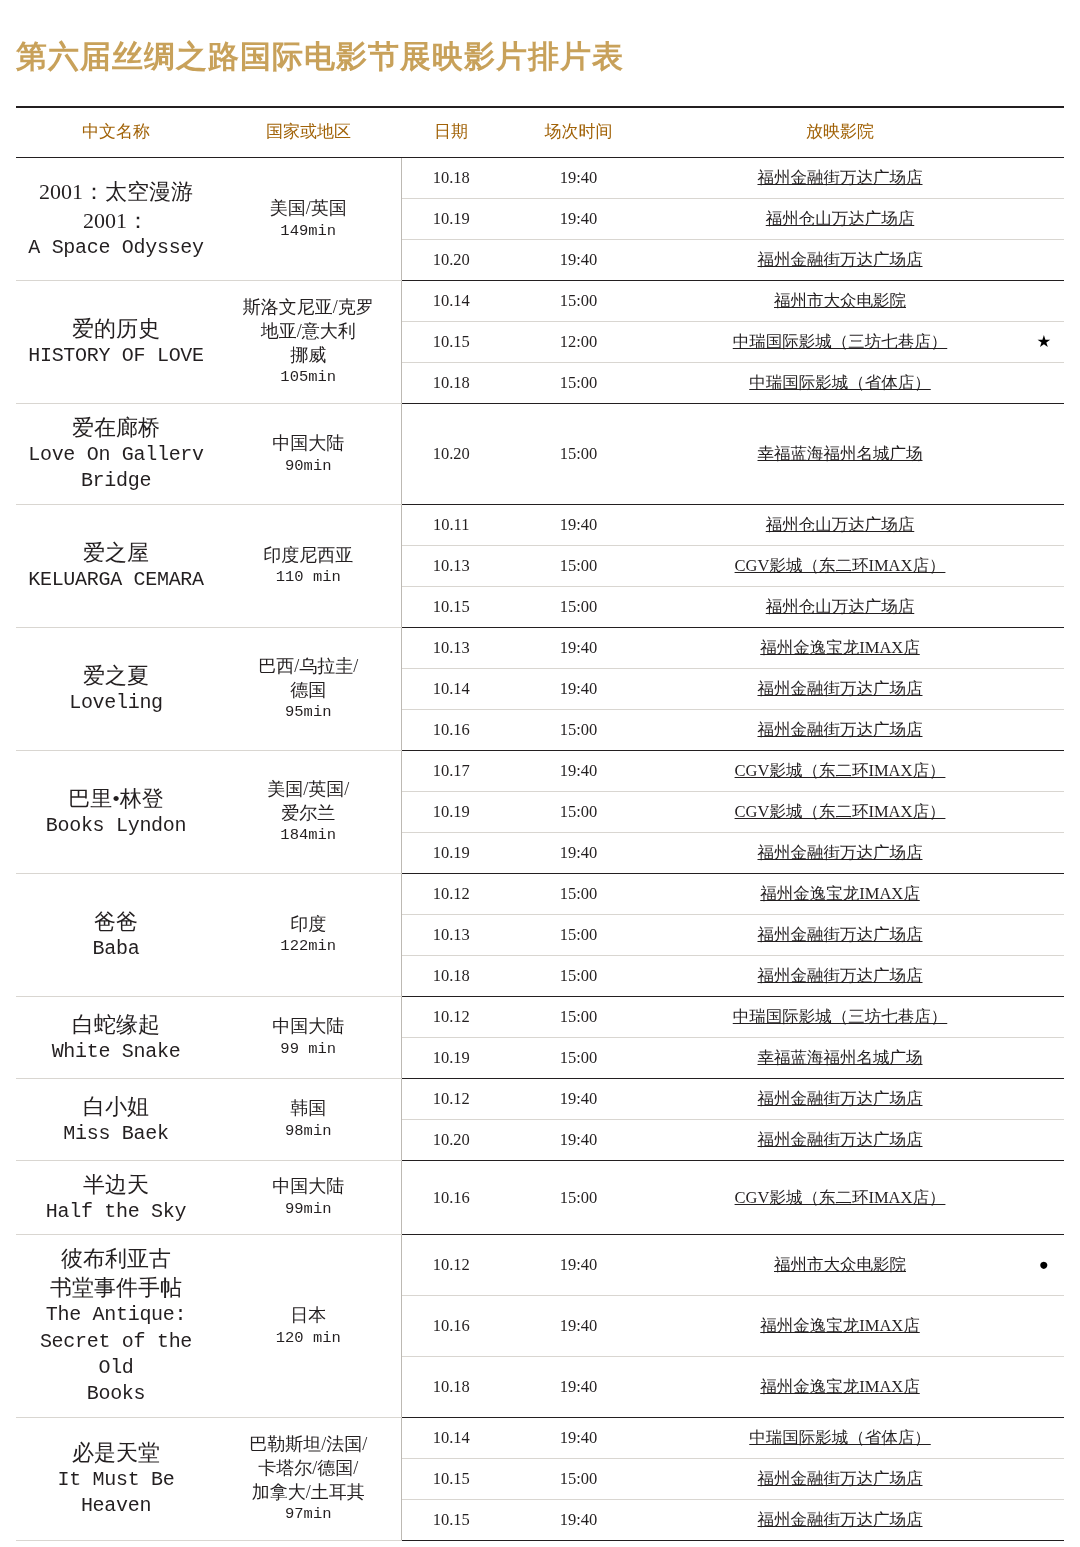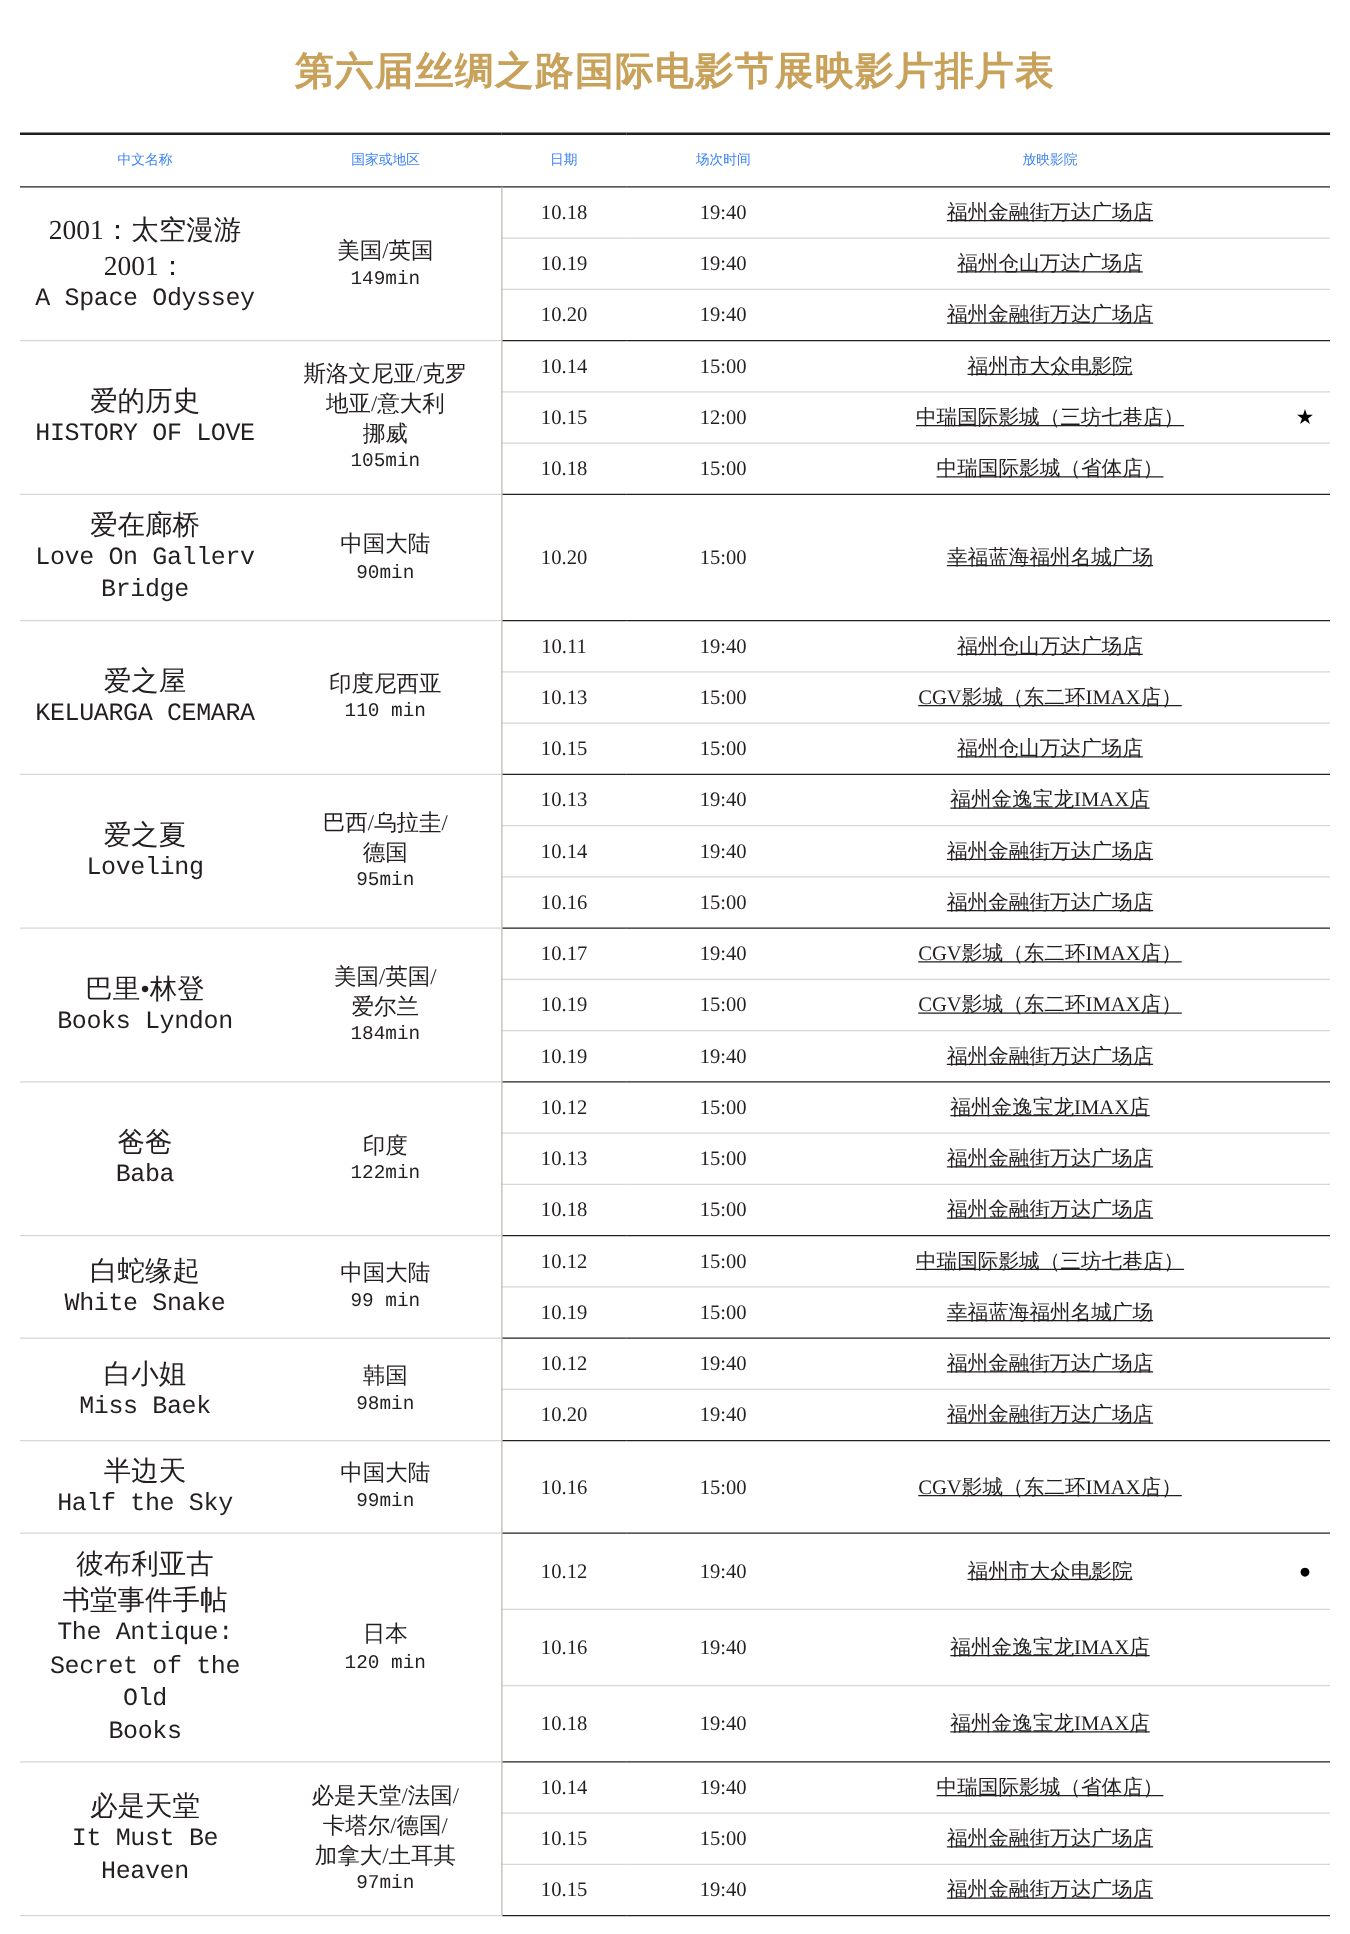--- a/index.html
+++ b/index.html
@@ -12,42 +12,42 @@
     width: 1080px;
     min-height: 1547px;
     font-family: "Liberation Serif", serif;
     color: #231f20;
   }
   .page {
     width: 1080px;
     padding: 0 16px;
   }
   .title {
-    text-align: center;
+    text-align: left;
     color: #c8a15a;
     font-family: "Liberation Sans", sans-serif;
     font-weight: bold;
     font-size: 31px;
     letter-spacing: 1px;
     padding: 36px 0 28px 0;
   }
   table.schedule {
     width: 1048px;
     border-collapse: collapse;
     table-layout: fixed;
   }
   table.schedule thead th {
     font-weight: normal;
-    font-size: 11px;
+    font-size: 17px;
     font-family: "Liberation Serif", serif;
     padding: 12px 0 14px 0;
     border-top: 2.5px solid #231f20;
     border-bottom: 1px solid #231f20;
     text-align: center;
-    color: #3b82f6;
+    color: #a16207;
   }
   col.c-name  { width: 200px; }
   col.c-reg   { width: 185px; }
   col.c-date  { width: 100px; }
   col.c-time  { width: 155px; }
   col.c-cin   { width: 368px; }
   col.c-mark  { width: 40px; }
 
   table.schedule td {
     font-size: 16.5px;
@@ -378,21 +378,21 @@
           <td class="time">19:40</td>
           <td class="cinema">福州金逸宝龙IMAX店</td>
           <td class="mark"></td>
         </tr>
         <tr>
           <td class="name" rowspan="3">
             <span class="zh">必是天堂</span>
             <span class="en">It Must Be Heaven</span>
           </td>
           <td class="region" rowspan="3">
-            <span class="reg-line">必是天堂/法国/</span>
+            <span class="reg-line">巴勒斯坦/法国/</span>
             <span class="reg-line">卡塔尔/德国/</span>
             <span class="reg-line">加拿大/土耳其</span>
             <span class="reg-dur">97min</span>
           </td>
           <td class="date">10.14</td>
           <td class="time">19:40</td>
           <td class="cinema">中瑞国际影城（省体店）</td>
           <td class="mark"></td>
         </tr>
         <tr>

